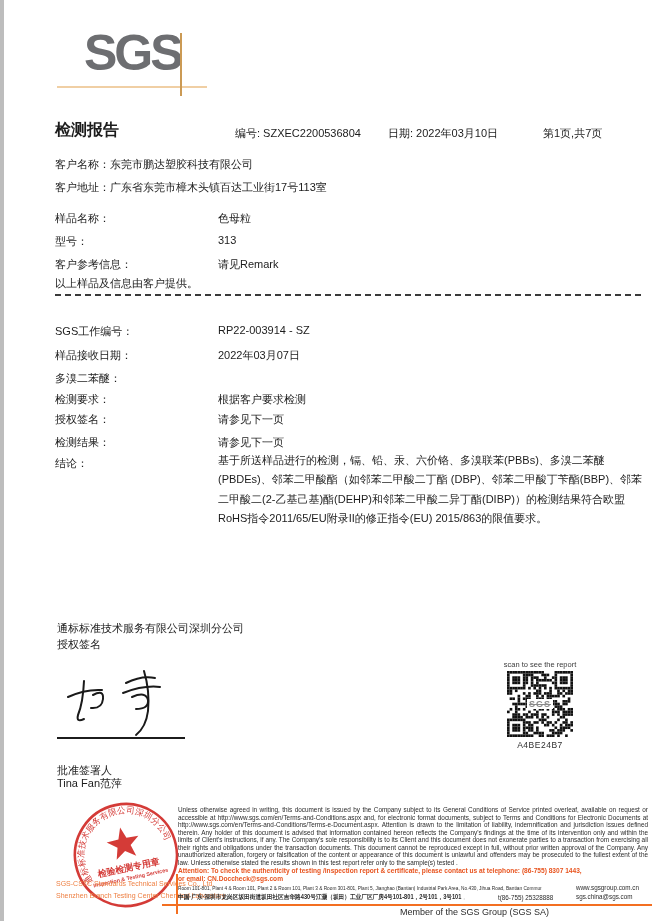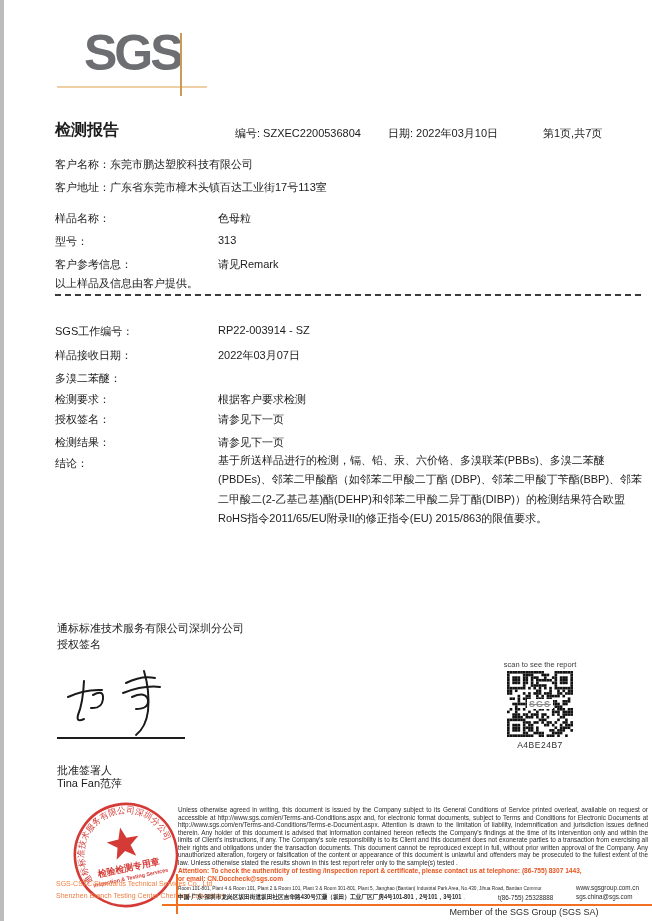--- a/index.html
+++ b/index.html
@@ -69,21 +69,21 @@
   .f-web       { position:absolute; left:576px; top:884px; font-size:6.3px; color:#2b2b2b; }
   .f-addr-cn   { position:absolute; left:178px; top:893px; width:318px; font-size:6.3px; font-weight:bold;
                  color:#2b2b2b; white-space:nowrap; overflow:hidden; transform:scaleX(0.9);
                  transform-origin:left center; }
   .f-phone     { position:absolute; left:498px; top:894px; font-size:6.3px; color:#2b2b2b; }
   .f-email     { position:absolute; left:576px; top:893px; font-size:6.3px; color:#2b2b2b; }
 
   .f-hrule { position:absolute; left:162px; top:904px; width:490px; height:2px; background:#f36f21; }
   .f-vrule { position:absolute; left:176px; top:874px; width:2px; height:40px; background:#f36f21; }
 
-  .member-line { position:absolute; left:400px; top:907px; width:248px; text-align:center;
+  .member-line { position:absolute; left:400px; top:907px; width:248px; text-align:left;
                  font-size:9px; color:#2b2b2b; }
 </style>
 </head>
 <body>
 
 <div id="page">
 
   <div class="edge-strip"></div>
 
   <div class="logo-text">SGS</div>

